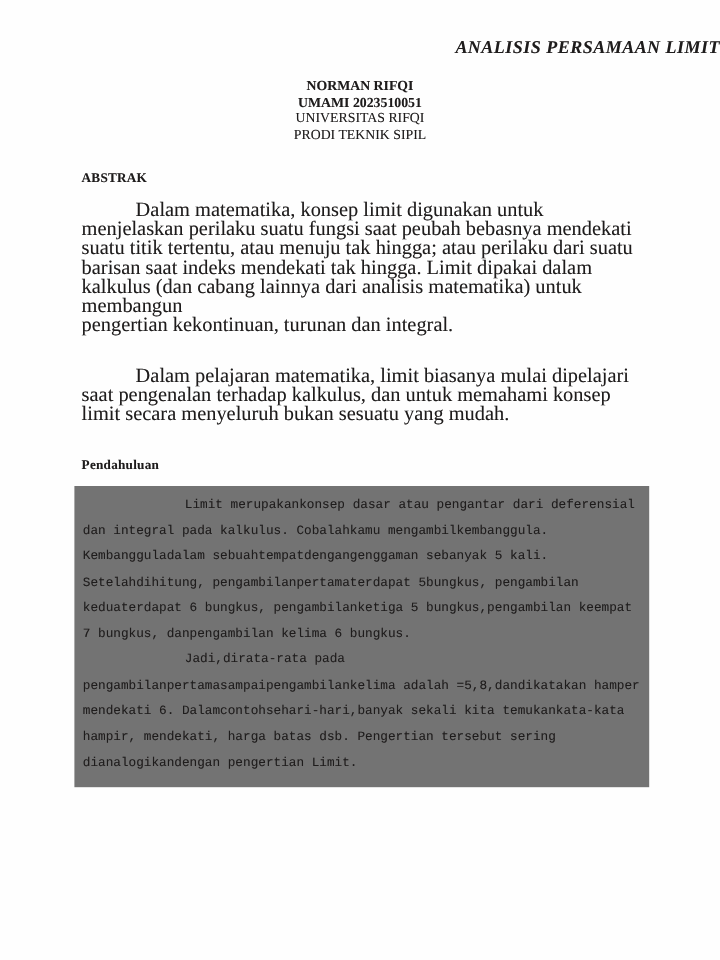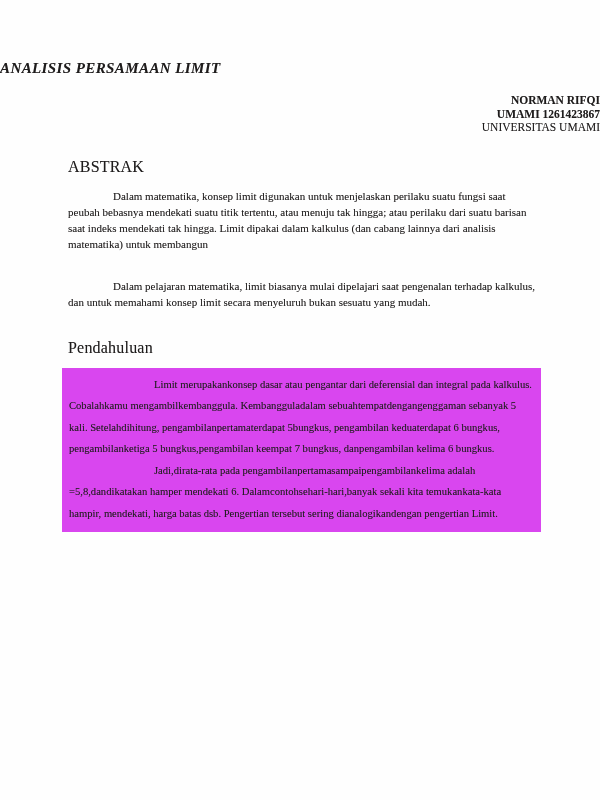--- a/index.html
+++ b/index.html
@@ -7,47 +7,47 @@
     position: relative;
     width: 600px;
     height: 800px;
     background: #fefefe;
     font-family: "Liberation Serif", serif;
     color: #1e1c1c;
     overflow: hidden;
     text-shadow: 0 0 0.45px rgba(40,35,35,0.35);
   }
   .doc-title {
-    padding-top: 60px;
-    text-align: left;
+    padding-top: 32px;
+    text-align: right;
     font-size: 15px;
     font-weight: bold;
     font-style: italic;
     letter-spacing: 0.4px;
   }
   .author-block {
     margin-top: 17px;
-    text-align: right;
+    text-align: center;
     font-size: 11.5px;
     line-height: 13.5px;
   }
   .author-line { white-space: nowrap; }
   .author-line.bold { font-weight: bold; }
   .body-col {
     margin-left: 68px;
     margin-right: 62px;
   }
   .section-heading {
-    font-size: 16px;
-    font-weight: normal;
+    font-size: 11px;
+    font-weight: bold;
     letter-spacing: 0.2px;
   }
   .abstract-heading { margin-top: 23px; }
   .para {
-    font-size: 11px;
+    font-size: 17px;
     line-height: 16px;
     text-align: left;
   }
   .para.indent { text-indent: 45px; }
   .p1-main { margin-top: 12px; }
   .p1-tail { margin-top: 0; }
   .p2 { margin-top: 26px; }
   .pendahuluan-heading { margin-top: 29px; }
   .highlight-block {
     margin-top: 11px;
@@ -65,34 +65,36 @@
 </style>
 </head>
 <body>
 
 <div class="page">
 
   <div class="doc-title">ANALISIS PERSAMAAN LIMIT</div>
 
   <div class="author-block">
     <div class="author-line bold">NORMAN RIFQI</div>
-    <div class="author-line bold">UMAMI 1261423867</div>
-    <div class="author-line">UNIVERSITAS UMAMI</div>
+    <div class="author-line bold">UMAMI 2023510051</div>
+    <div class="author-line">UNIVERSITAS RIFQI</div>
+    <div class="author-line">PRODI TEKNIK SIPIL</div>
   </div>
 
   <div class="body-col">
 
     <div class="section-heading abstract-heading">ABSTRAK</div>
 
     <div class="para indent p1-main">Dalam matematika, konsep limit digunakan untuk menjelaskan perilaku suatu fungsi saat peubah bebasnya mendekati suatu titik tertentu, atau menuju tak hingga; atau perilaku dari suatu barisan saat indeks mendekati tak hingga. Limit dipakai dalam kalkulus (dan cabang lainnya dari analisis matematika) untuk membangun</div>
+    <div class="para p1-tail">pengertian kekontinuan, turunan dan integral.</div>
 
     <div class="para indent p2">Dalam pelajaran matematika, limit biasanya mulai dipelajari saat pengenalan terhadap kalkulus, dan untuk memahami konsep limit secara menyeluruh bukan sesuatu yang mudah.</div>
 
     <div class="section-heading pendahuluan-heading">Pendahuluan</div>
 
-    <div class="highlight-block" style="background: #d946ef;">
+    <div class="highlight-block" style="background: #737373; font-family: Liberation Mono, monospace;">
       <div class="hl-para">Limit merupakankonsep dasar atau pengantar dari deferensial dan integral pada kalkulus. Cobalahkamu mengambilkembanggula. Kembangguladalam sebuahtempatdengangenggaman sebanyak 5 kali. Setelahdihitung, pengambilanpertamaterdapat 5bungkus, pengambilan keduaterdapat 6 bungkus, pengambilanketiga 5 bungkus,pengambilan keempat 7 bungkus, danpengambilan kelima 6 bungkus.</div>
       <div class="hl-para">Jadi,dirata-rata pada pengambilanpertamasampaipengambilankelima adalah =5,8,dandikatakan hamper mendekati 6. Dalamcontohsehari-hari,banyak sekali kita temukankata-kata hampir, mendekati, harga batas dsb. Pengertian tersebut sering dianalogikandengan pengertian Limit.</div>
     </div>
 
   </div>
 
 </div>
 
 </body></html>

